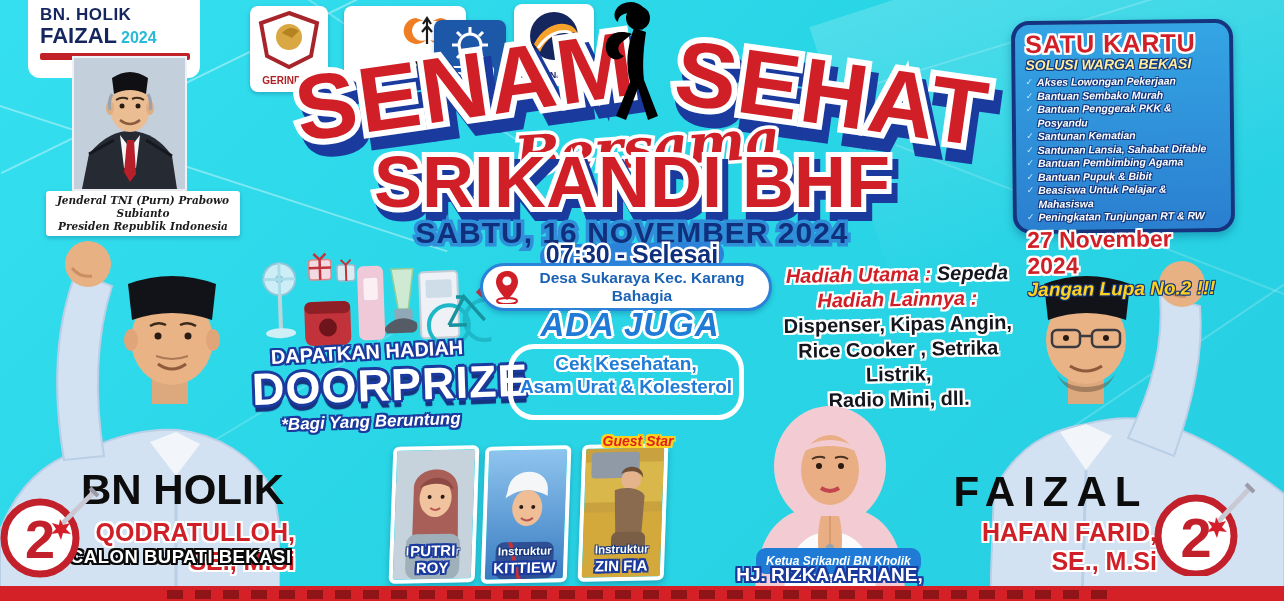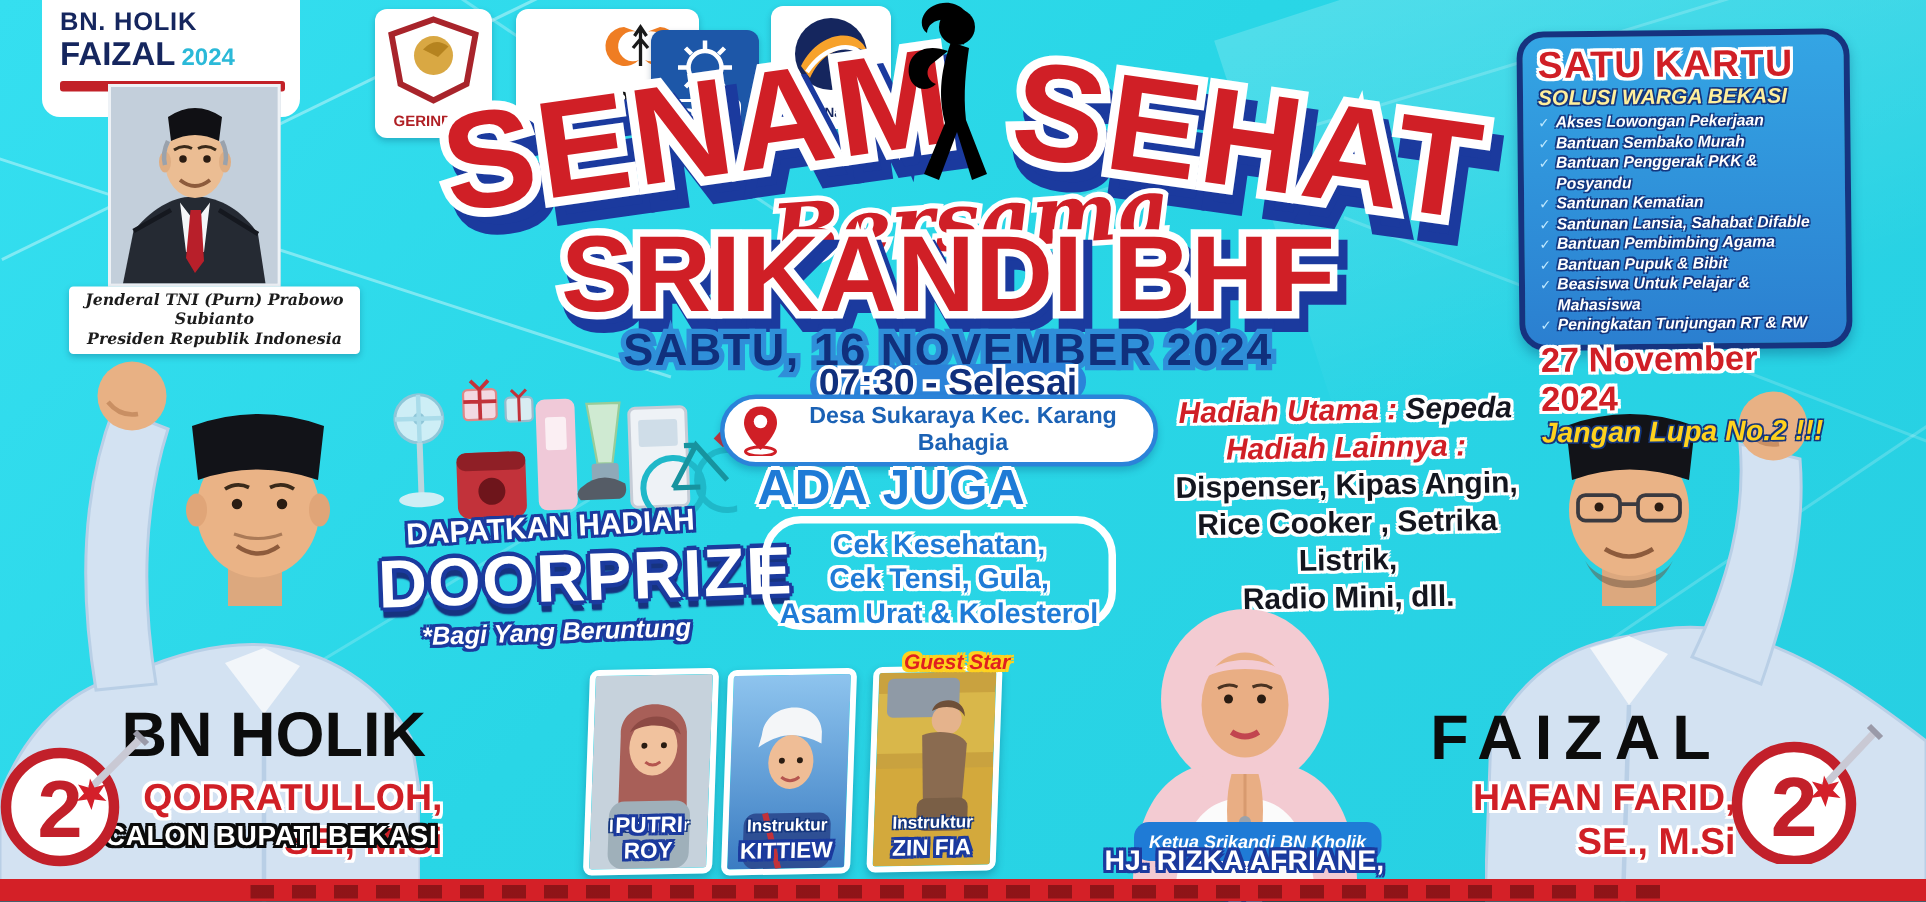--- a/index.html
+++ b/index.html
@@ -32,21 +32,21 @@
   
   .endorser-photo{left:72px;top:56px;width:115px;height:135px;background:#c3cfdb;border:2px solid #eef2f6;box-sizing:border-box;}
   .endorser-caption{left:46px;top:191px;width:190px;background:#fff;border-radius:3px;padding:3px 2px;
     font-family:"DejaVu Serif",serif;font-style:italic;font-weight:bold;font-size:10.5px;color:#1c1c1c;
     text-align:center;line-height:13px;box-shadow:0 2px 4px rgba(0,40,80,.25);}
   
   .loc{left:480px;top:263px;width:292px;height:48px;background:#fff;border:3px solid #2b83d9;border-radius:26px;
     display:flex;align-items:center;gap:8px;padding:0 12px;box-sizing:border-box;box-shadow:0 3px 5px rgba(0,60,110,.25);}
   .loc-text{color:#1b62b5;font-weight:bold;font-size:15.5px;line-height:18px;text-align:center;flex:1;}
   
-  .ada{left:505px;top:306px;width:250px;text-align:left;font-size:33px;font-weight:bold;color:#1f7bd6;letter-spacing:1px;}
+  .ada{left:505px;top:306px;width:250px;text-align:center;font-size:33px;font-weight:bold;color:#1f7bd6;letter-spacing:1px;font-style:italic;}
   .cekbox{left:508px;top:344px;width:236px;height:76px;border:5px solid #fff;border-radius:26px;box-sizing:border-box;
     text-align:center;padding-top:3px;}
   .cekbox div{font-size:19px;font-weight:bold;color:#1f7bd6;line-height:23px;}
   
   .dz-kicker{left:262px;top:341px;width:210px;text-align:center;color:#fff;font-weight:bold;font-size:20px;transform:rotate(-3deg);}
   .dz-main{left:252px;top:360px;width:235px;text-align:center;font-size:45px;letter-spacing:1px;transform:rotate(-2deg);}
   .dz-note{left:266px;top:412px;width:210px;text-align:center;color:#fff;font-weight:bold;font-style:italic;font-size:17px;transform:rotate(-2deg);}
   
   .prizes{left:778px;top:262px;width:240px;text-align:center;transform:rotate(-1deg);}
   .prizes .ln{font-weight:bold;font-size:20px;line-height:25px;}
@@ -259,21 +259,20 @@
       <ellipse cx="12" cy="31" rx="10" ry="3" fill="none" stroke="#d01f26" stroke-width="2"></ellipse>
     </svg>
     <div class="loc-text">
       <div>Desa Sukaraya Kec. Karang Bahagia</div>
     </div>
   </div>
 
   <div class="abs ada ow3">ADA JUGA</div>
   <div class="abs cekbox">
     <div class="ow2">Cek Kesehatan,</div>
-    <div class="ow2">Cek Tensi, Gula,</div>
     <div class="ow2">Asam Urat &amp; Kolesterol</div>
   </div>
 
   <div class="abs prizes">
     <div class="ln ow2"><span class="red">Hadiah Utama :</span> <span class="dark" style="font-style:italic;">Sepeda</span></div>
     <div class="ln ow2 red">Hadiah Lainnya :</div>
     <div class="ln ow2 dark">Dispenser, Kipas Angin,</div>
     <div class="ln ow2 dark">Rice Cooker , Setrika Listrik,</div>
     <div class="ln ow2 dark">Radio Mini, dll.</div>
   </div>

